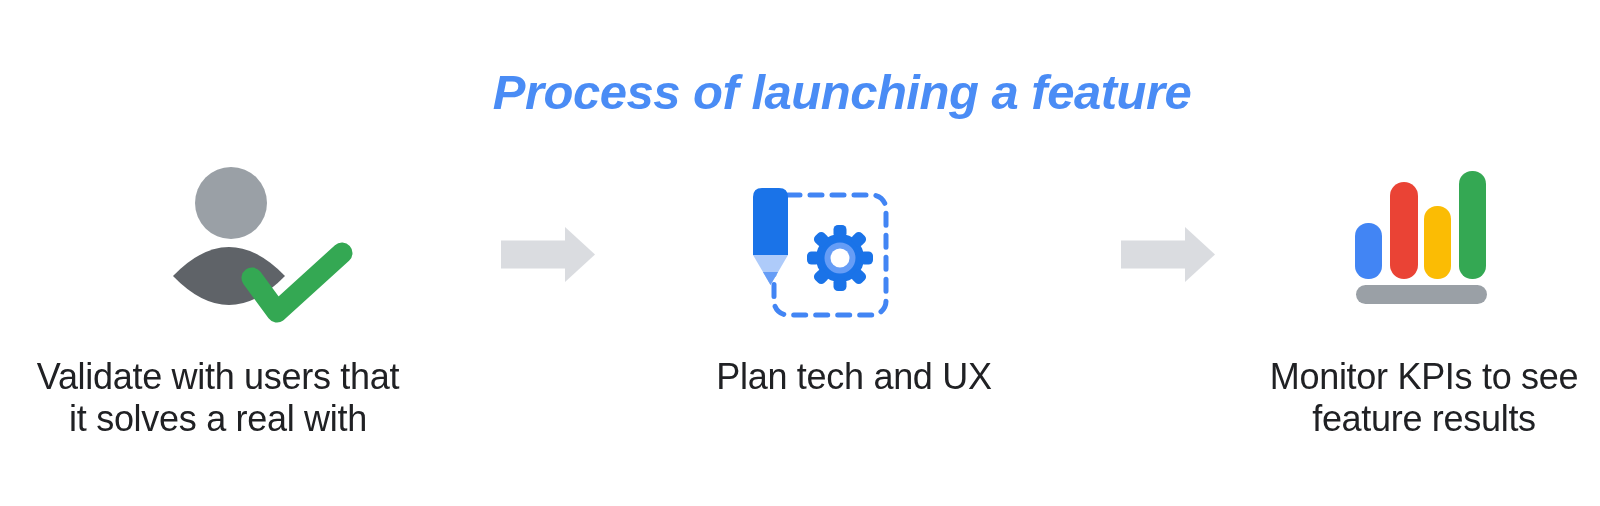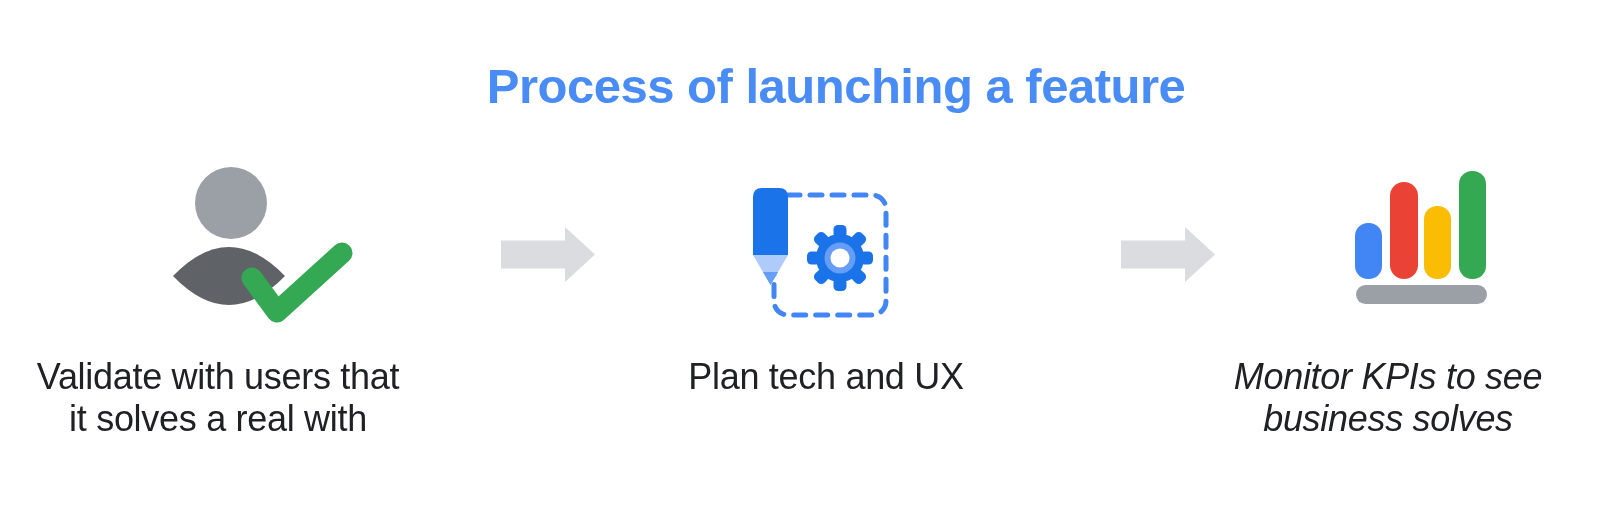--- a/index.html
+++ b/index.html
@@ -9,46 +9,47 @@
     height: 506px;
     background: #ffffff;
     font-family: "Liberation Sans", sans-serif;
     overflow: hidden;
   }
   .title {
     position: absolute;
     top: 56px;
     left: 834px;
     transform: translateX(-50%);
-    margin: 2px;
+    margin: 8px;
     font-size: 49px;
     font-weight: 700;
     letter-spacing: -0.5px;
     white-space: nowrap;
+    font-style: italic;
   }
   .abs { position: absolute; }
   .icon-person { left: 160px; top: 140px; width: 200px; height: 200px; }
   .icon-plan   { left: 750px; top: 185px; width: 142px; height: 135px; }
   .icon-bars   { left: 1355px; top: 171px; width: 132px; height: 133px; }
   .arrow       { top: 227px; width: 94px; height: 55px; }
   .arrow-1     { left: 501px; }
   .arrow-2     { left: 1121px; }
   .caption {
     position: absolute;
     top: 356px;
     transform: translateX(-50%);
     text-align: center;
     font-size: 36px;
     line-height: 42px;
     letter-spacing: -0.3px;
     white-space: nowrap;
   }
   .caption-1 { left: 218px; }
   .caption-2 { left: 826px; }
-  .caption-3 { left: 1388px; font-style: italic; }
+  .caption-3 { left: 1424px; }
   .caption span { display: block; }
 </style>
 </head>
 <body>
 
 <div class="canvas">
 
   <h1 class="title" style="color: rgb(74, 140, 245);">Process of launching a feature</h1>
 
   <svg class="abs icon-person" viewBox="0 0 200 200">
@@ -100,21 +101,21 @@
     <rect x="35" y="11" width="28" height="97" rx="14" fill="#EA4335"></rect>
     <rect x="69" y="35" width="27" height="73" rx="13" fill="#FBBC04"></rect>
     <rect x="104" y="0" width="27" height="108" rx="13" fill="#34A853"></rect>
     <rect x="1" y="114" width="131" height="19" rx="9.5" fill="#9AA0A6"></rect>
   </svg>
 
   <div class="caption caption-1" style="color: rgb(32, 33, 36);">
     <span>Validate with users that</span>
     <span>it solves a real with</span>
   </div>
-  <div class="caption caption-2" style="color: rgb(32, 33, 36);">
+  <div class="caption caption-2" style="color: rgb(32, 33, 36); margin-left: 28px;">
     <span>Plan tech and UX</span>
   </div>
   <div class="caption caption-3" style="color: rgb(32, 33, 36);">
     <span>Monitor KPIs to see</span>
-    <span>business solves</span>
+    <span>feature results</span>
   </div>
 
 </div>
 
 </body></html>

